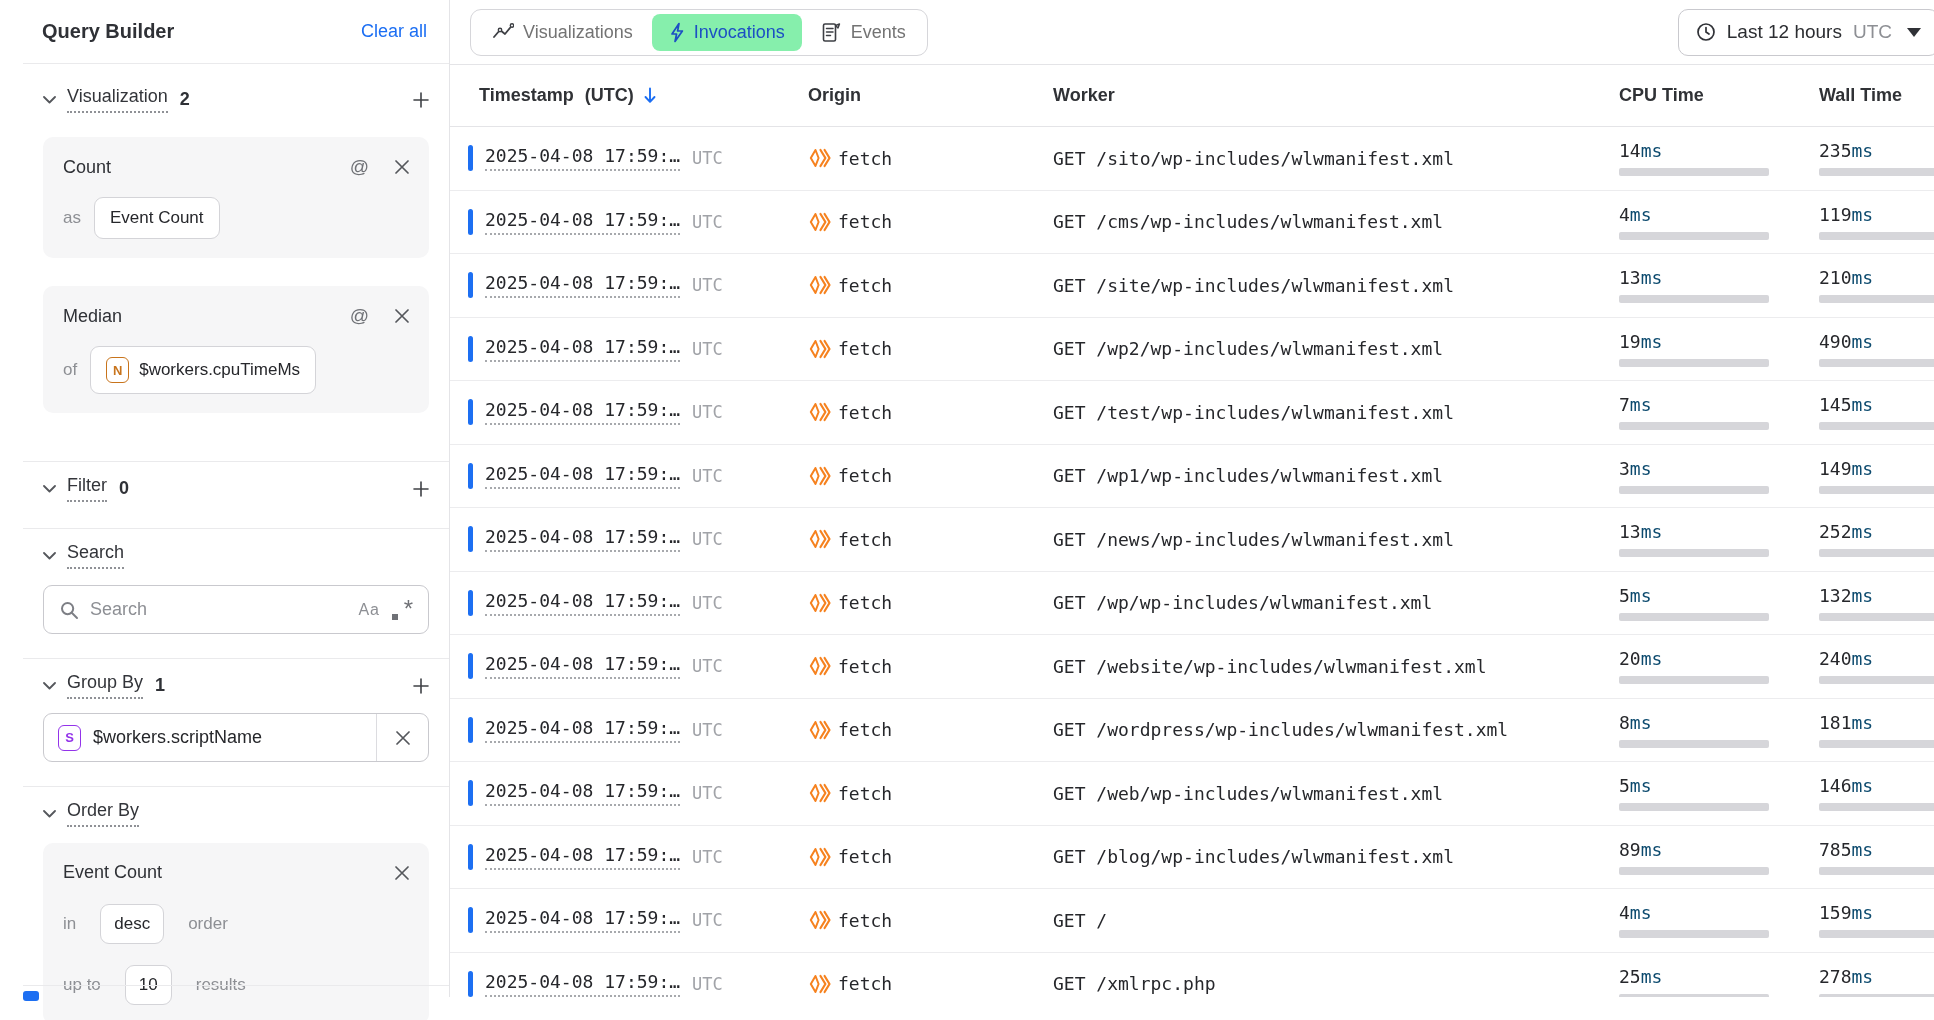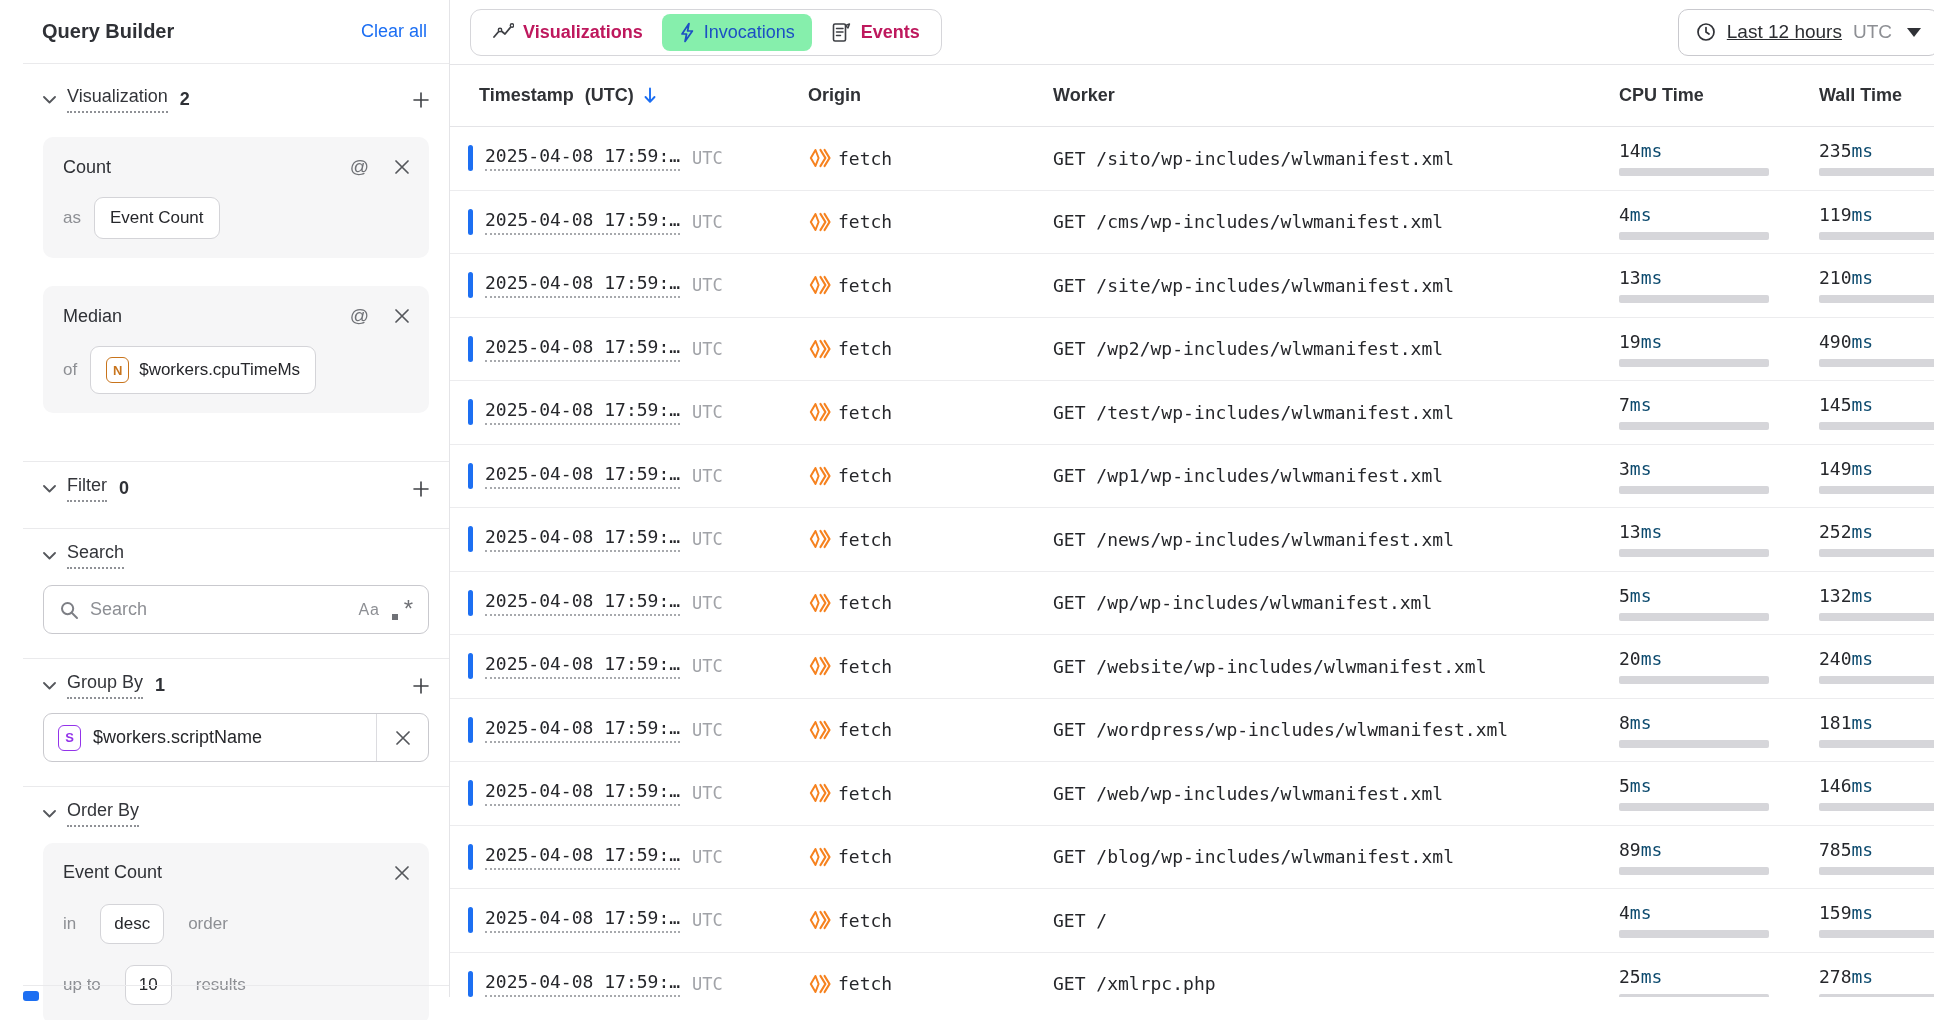--- a/index.html
+++ b/index.html
@@ -64,25 +64,25 @@
   .m-t-22 { margin-top:22px; } .m-t-28 { margin-top:28px; }
   .pad-sec { padding-top:13px; } .gap-24 { margin-top:24px; }
 
   
   .main { flex:1; min-width:0; overflow:hidden; display:flex; flex-direction:column; }
   .topbar { height:65px; min-height:65px; display:flex; align-items:center; justify-content:space-between;
             padding:0 18px 0 20px; border-bottom:1px solid #e4e4e7; }
   .tab-group { display:flex; align-items:center; border:1px solid #d6d6da; border-radius:11px;
                padding:4px; gap:2px; background:#fff; }
   .tab { display:flex; align-items:center; gap:9px; padding:8px 17px; border-radius:8px;
-         font-size:18px; color:#be185d; cursor:pointer;font-weight:bold; }
+         font-size:18px; color:#737373; cursor:pointer; }
   .tab.selected { background:#86efac; color:#1c4fc4; font-weight:500; }
   .time-btn { display:flex; align-items:center; gap:11px; border:1px solid #c9c9ce; border-radius:10px;
               height:47px; padding:0 17px; cursor:pointer; background:#fff; }
-  .time-label { font-size:19px; font-weight:500; color:#2b2d31;text-decoration:underline; }
+  .time-label { font-size:19px; font-weight:500; color:#2b2d31; }
   .time-zone { font-size:19px; color:#8d8f94; }
   .caret-down { width:0; height:0; border-left:7px solid transparent; border-right:7px solid transparent;
                 border-top:9px solid #2f3136; margin-left:4px; }
 
   .grid-cols { display:grid; grid-template-columns:340px 245px 566px 200px 1fr; align-items:center; }
   .thead { height:62px; min-height:62px; border-bottom:1px solid #e4e4e7; padding-left:18px;
            font-size:18px; font-weight:700; color:#303236; }
   .th-ts { display:flex; align-items:center; gap:9px; padding-left:11px; cursor:pointer; }
   .th-ts .tz { margin-left:2px; }
 

